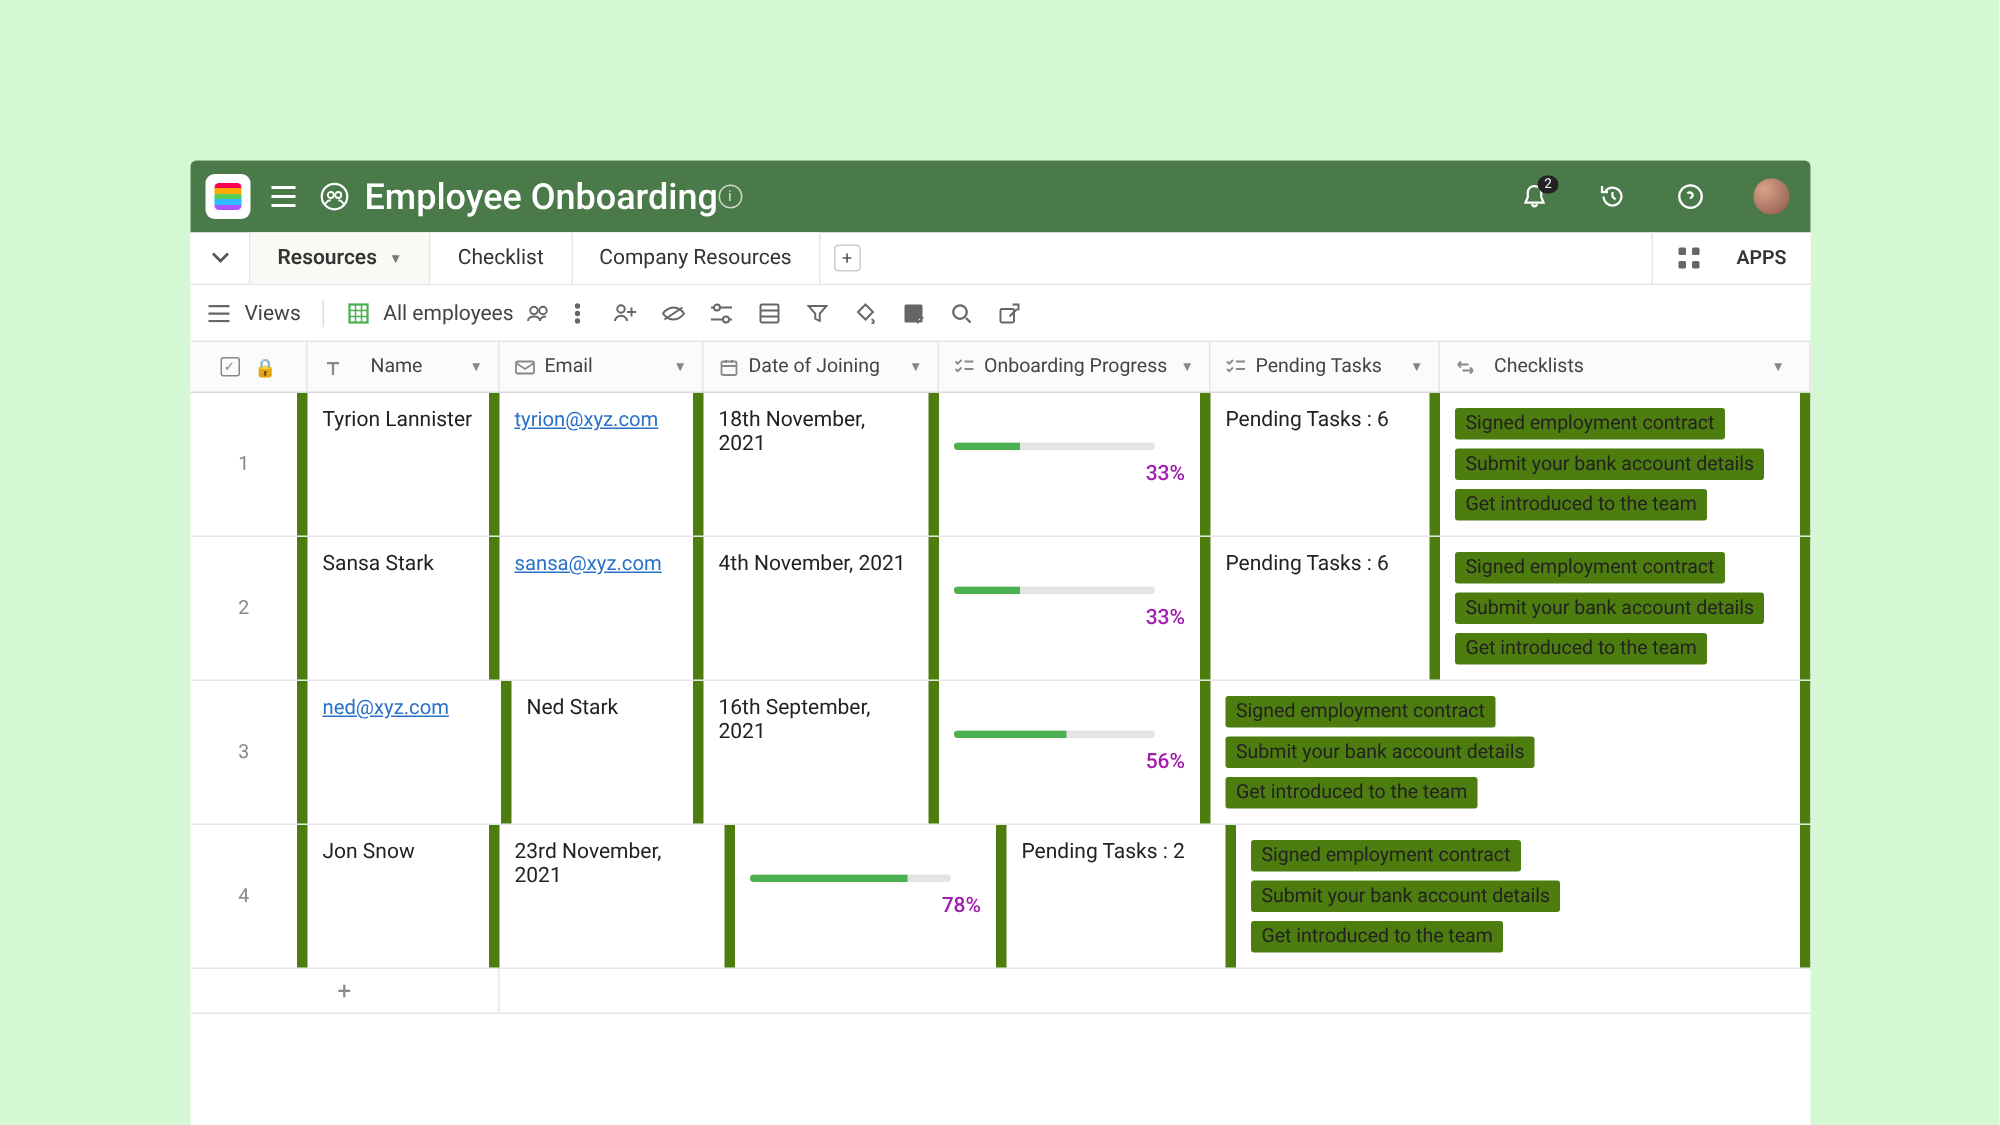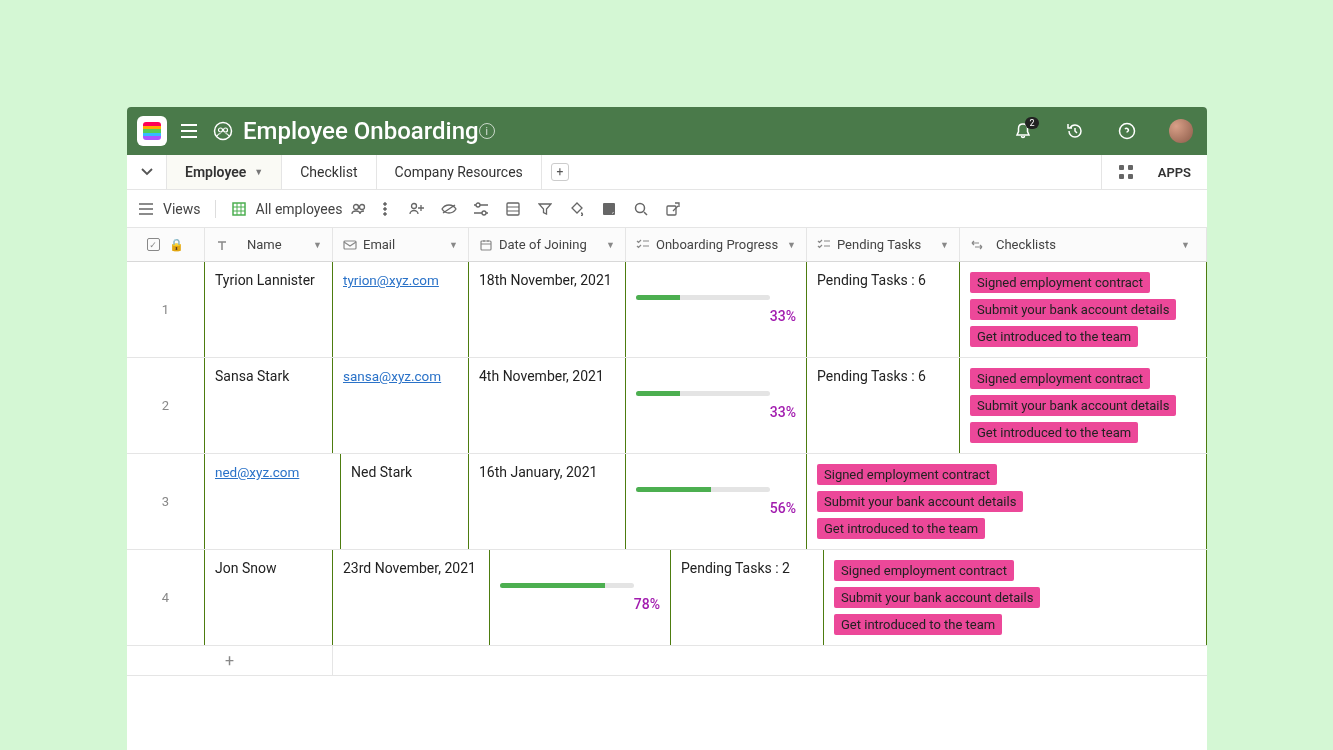--- a/index.html
+++ b/index.html
@@ -124,33 +124,33 @@
   .chk-box { width:13px; height:13px; border:1.5px solid #888; border-radius:2px; display:flex; align-items:center; justify-content:center; font-size:9px; color:#888; }
   
   .rows { flex:1; overflow:hidden; }
   .row {
     display:flex;
     border-bottom:1px solid #e5e5e5;
     min-height:92px;
     font-size:14px;
     color:#222;
   }
-  .cell { border-right:1px solid #4d7c0f; padding:10px 10px; }
+  .cell { border-right:7px solid #4d7c0f; padding:10px 10px; }
   .cell-left { width:78px; display:flex; align-items:center; justify-content:center; color:#888; font-size:13px; }
   .cell-name { width:128px; }
   .cell-email { width:136px; }
   .cell-date { width:157px; }
   .cell-prog { width:181px; display:flex; flex-direction:column; justify-content:center; gap:8px; align-items:flex-end; }
   .cell-tasks { width:153px; }
   .cell-check { flex:1; display:flex; flex-direction:column; gap:6px; }
   .email-link { color:#2a72c8; text-decoration:underline; cursor:pointer; font-size:13.5px; }
   .pbar { width:134px; height:5px; background:#e4e4e4; border-radius:3px; overflow:hidden; align-self:flex-start; }
   .pbar .fill { height:100%; background:#4caf50; }
   .pct { color:#a21caf; font-weight:500; font-size:14px; }
-  .chip { background:#ec4899; padding:3px 7px; border-radius:2px; font-size:13px; display:inline-block; width:fit-content; }
+  .chip { background:#4d7c0f; padding:3px 7px; border-radius:2px; font-size:13px; display:inline-block; width:fit-content; }
   .add-row { height:30px; display:flex; border-bottom:1px solid #e5e5e5; }
   .add-row .ar-left { width:206px; border-right:1px solid #e5e5e5; display:flex; align-items:center; justify-content:center; color:#888; font-size:16px; cursor:pointer; }
   .lock-i { font-size:12px; color:#999; }
 </style>
 </head>
 <body>
 
 <div class="app-window">
 
   <div class="header">
@@ -196,21 +196,21 @@
     </div>
   </div>
 
   <div class="tabs-bar">
     <div class="tab-left-drop">
       <svg width="12" height="8" viewBox="0 0 12 8">
           <path d="M1 1l5 5 5-5" stroke="#555" stroke-width="1.8" fill="none"></path>
         </svg>
     </div>
     <div class="tab active">
-      <span>Employee</span>
+      <span>Resources</span>
       <span class="chev">▼</span>
     </div>
     <div class="tab">
       <span>Checklist</span>
     </div>
     <div class="tab">
       <span>Company Resources</span>
     </div>
     <div class="tab-add">
         <div class="plus">+</div>
@@ -411,21 +411,21 @@
     <div class="cell cell-check">
           <span class="chip">Signed employment contract</span>
           <span class="chip">Submit your bank account details</span>
           <span class="chip">Get introduced to the team</span>
         </div>
   </div>
       <div class="row">
     <div class="cell cell-left">3</div>
     <div class="cell cell-email"><span class="email-link">ned@xyz.com</span></div>
     <div class="cell cell-name">Ned Stark</div>
-    <div class="cell cell-date">16th January, 2021</div>
+    <div class="cell cell-date">16th September, 2021</div>
     <div class="cell cell-prog">
       <div class="pbar">
             <div class="fill" style="width:56%"></div>
           </div>
       <span class="pct">56%</span>
     </div>
     <div class="cell cell-check">
           <span class="chip">Signed employment contract</span>
           <span class="chip">Submit your bank account details</span>
           <span class="chip">Get introduced to the team</span>

